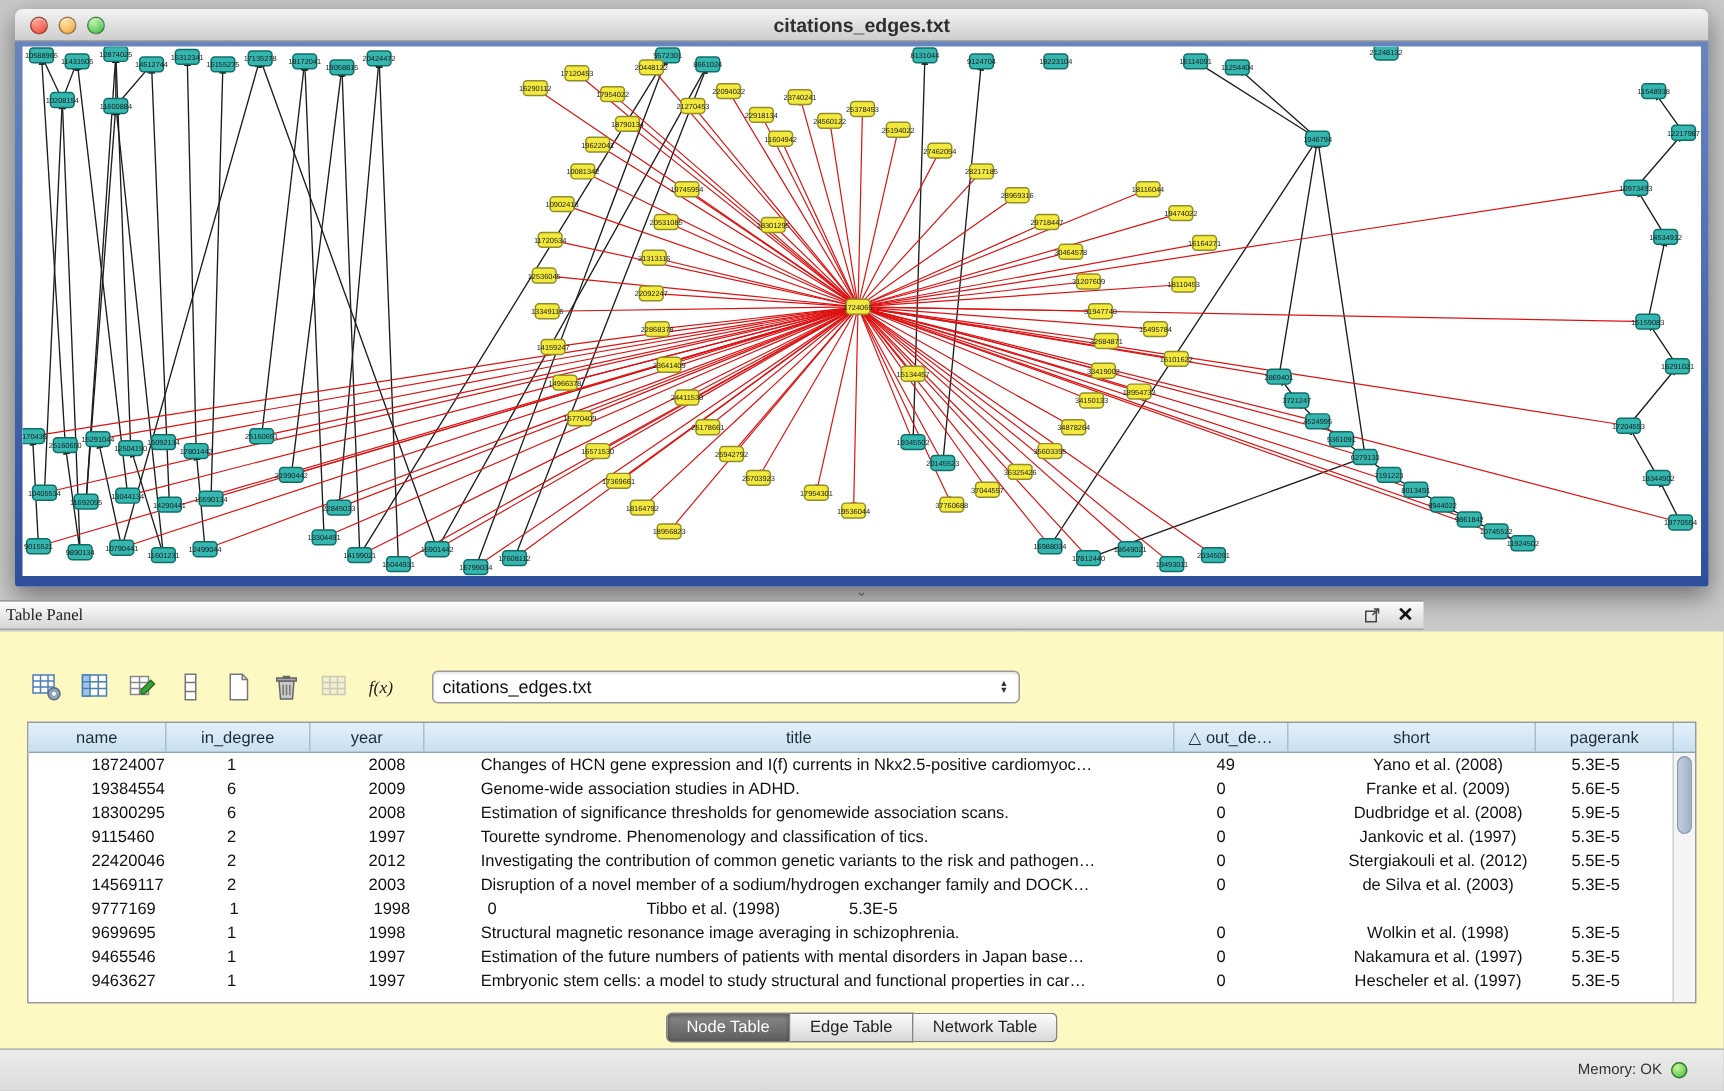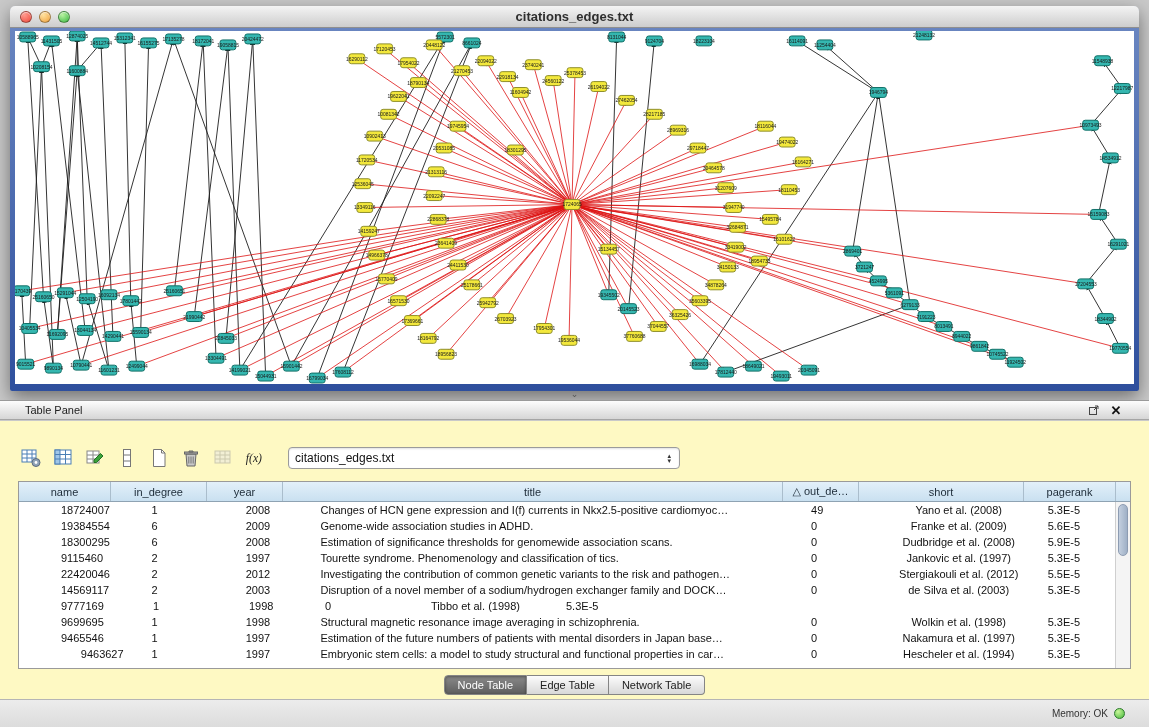--- a/index.html
+++ b/index.html
@@ -22,24 +22,24 @@
   .win-title { position:absolute; left:0; right:0; text-align:center; font-size:13px;
     color:#2e2e2e; font-weight:bold; pointer-events:none; }
   .canvas-wrap { margin:3px 5px 6px 5px; height:353px; background:#ffffff; overflow:hidden; }
   .canvas-wrap svg { display:block; }
 
   
   .divider { position:absolute; left:0; top:391px; width:1149px; height:9px;
     text-align:center; font-size:9px; line-height:7px; color:#555; }
 
   
-  .panel-header { position:absolute; left:0; top:400px; width:1149px; height:20px;
+  .panel-header { position:absolute; left:0; top:400px; width:949px; height:20px;
     background:linear-gradient(#fdfdfd,#d6d6d6); border-top:1px solid #9a9a9a;
     border-bottom:1px solid #a5a5a5; display:flex; align-items:center; font-size:11px;
-    color:#222; padding:0 25px; }
+    color:#222; padding:0 4px;font-family:Liberation Serif, serif; }
   .panel-header .spacer { flex:1; }
   .panel-hdr-btn { width:16px; height:14px; display:flex; align-items:center;
     justify-content:center; margin-left:6px; cursor:default; }
   .panel-close { font-size:13px; font-weight:bold; color:#111; }
 
   .panel-body { position:absolute; left:0; top:421px; width:1149px; height:278px;
     background:#fef9c3; }
 
   
   .toolbar { margin:22px 0 0 18px; height:30px; display:flex; align-items:center; gap:6px; }
@@ -984,26 +984,26 @@
         <div class="trow">
           <div class="td" style="width: 92px;">9465546</div>
           <div class="td" style="width: 96px;">1</div>
           <div class="td" style="width: 76px;">1997</div>
           <div class="td" style="width: 500px;">Estimation of the future numbers of patients with mental disorders in Japan base…</div>
           <div class="td" style="width: 76px;">0</div>
           <div class="td center" style="width: 165px;">Nakamura et al. (1997)</div>
           <div class="td" style="width: 92px;">5.3E-5</div>
         </div>
         <div class="trow">
-          <div class="td" style="width: 92px; text-align: center;">9463627</div>
+          <div class="td" style="width: 92px;">9463627</div>
           <div class="td" style="width: 96px;">1</div>
           <div class="td" style="width: 76px;">1997</div>
           <div class="td" style="width: 500px;">Embryonic stem cells: a model to study structural and functional properties in car…</div>
           <div class="td" style="width: 76px;">0</div>
-          <div class="td center" style="width: 165px;">Hescheler et al. (1994)</div>
+          <div class="td center" style="width: 165px;">Hescheler et al. (1997)</div>
           <div class="td" style="width: 92px;">5.3E-5</div>
         </div>
       </div>
     <div class="vscroll">
       <div class="vthumb"></div>
     </div>
   </div>
 
   <div class="tabs" id="tabs">
       <div class="tab active">Node Table</div>

